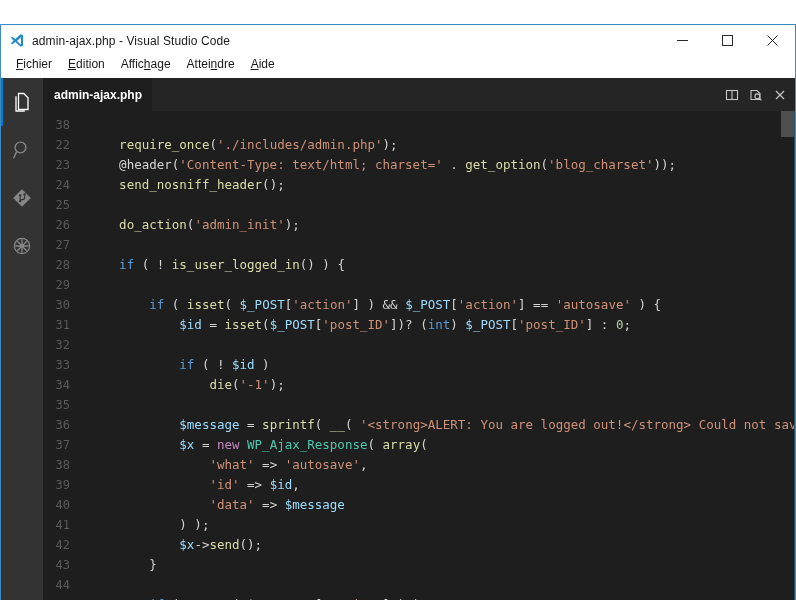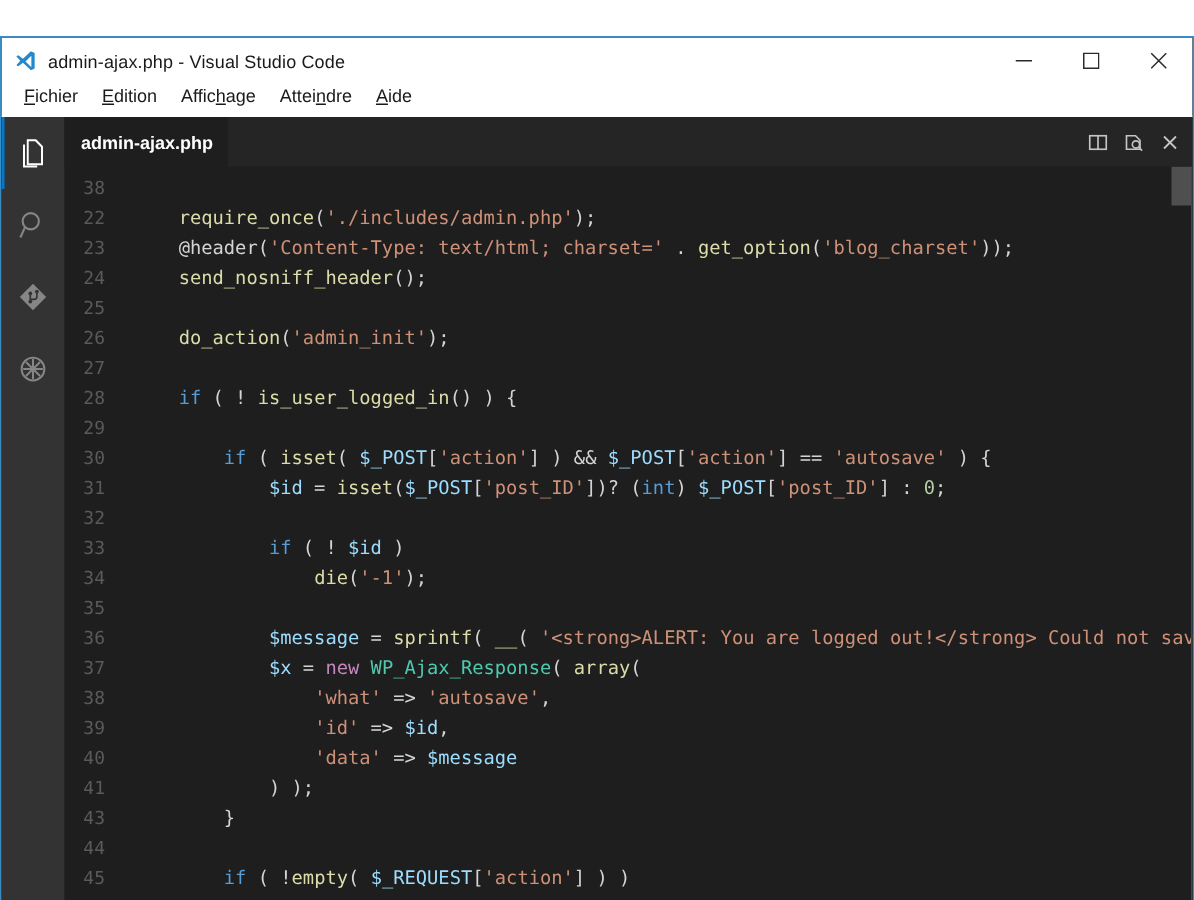--- a/index.html
+++ b/index.html
@@ -68,21 +68,21 @@
     padding: 1px 8px 2px 8px;
     white-space: nowrap;
   }
   .menu-item .mn { text-decoration: underline; }
 
   
   .bodyrow {
     flex: 1 1 auto;
     display: flex;
     min-height: 0;
-    background: #404040;
+    background: #5eead4;
   }
 
   
   .activitybar {
     width: 42px;
     background: #333333;
     flex: 0 0 auto;
     display: flex;
     flex-direction: column;
     align-items: stretch;
@@ -403,20 +403,21 @@
             <div class="codeline"><div class="gutter">32</div><div class="codetext"></div></div>
             <div class="codeline"><div class="gutter">33</div><div class="codetext"><span class="t-pl">            </span><span class="t-kw">if</span><span class="t-pl"> ( ! </span><span class="t-var">$id</span><span class="t-pl"> )</span></div></div>
             <div class="codeline"><div class="gutter">34</div><div class="codetext"><span class="t-pl">                </span><span class="t-fn">die</span><span class="t-pl">(</span><span class="t-str">'-1'</span><span class="t-pl">);</span></div></div>
             <div class="codeline"><div class="gutter">35</div><div class="codetext"></div></div>
             <div class="codeline"><div class="gutter">36</div><div class="codetext"><span class="t-pl">            </span><span class="t-var">$message</span><span class="t-pl"> = </span><span class="t-fn">sprintf</span><span class="t-pl">( </span><span class="t-fn">__</span><span class="t-pl">( </span><span class="t-str">'&lt;strong&gt;ALERT: You are logged out!&lt;/strong&gt; Could not save draft. &lt;a href="%s" targ</span></div></div>
             <div class="codeline"><div class="gutter">37</div><div class="codetext"><span class="t-pl">            </span><span class="t-var">$x</span><span class="t-pl"> = </span><span class="t-ctl">new</span><span class="t-pl"> </span><span class="t-cls">WP_Ajax_Response</span><span class="t-pl">( </span><span class="t-fn">array</span><span class="t-pl">(</span></div></div>
             <div class="codeline"><div class="gutter">38</div><div class="codetext"><span class="t-pl">                </span><span class="t-str">'what'</span><span class="t-pl"> =&gt; </span><span class="t-str">'autosave'</span><span class="t-pl">,</span></div></div>
             <div class="codeline"><div class="gutter">39</div><div class="codetext"><span class="t-pl">                </span><span class="t-str">'id'</span><span class="t-pl"> =&gt; </span><span class="t-var">$id</span><span class="t-pl">,</span></div></div>
             <div class="codeline"><div class="gutter">40</div><div class="codetext"><span class="t-pl">                </span><span class="t-str">'data'</span><span class="t-pl"> =&gt; </span><span class="t-var">$message</span></div></div>
             <div class="codeline"><div class="gutter">41</div><div class="codetext"><span class="t-pl">            ) );</span></div></div>
+            <div class="codeline"><div class="gutter">42</div><div class="codetext"><span class="t-pl">            </span><span class="t-var">$x</span><span class="t-pl">-&gt;</span><span class="t-fn">send</span><span class="t-pl">();</span></div></div>
             <div class="codeline"><div class="gutter">43</div><div class="codetext"><span class="t-pl">        }</span></div></div>
             <div class="codeline"><div class="gutter">44</div><div class="codetext"></div></div>
             <div class="codeline"><div class="gutter">45</div><div class="codetext"><span class="t-pl">        </span><span class="t-kw">if</span><span class="t-pl"> ( !</span><span class="t-fn">empty</span><span class="t-pl">( </span><span class="t-var">$_REQUEST</span><span class="t-pl">[</span><span class="t-str">'action'</span><span class="t-pl">] ) )</span></div></div>
           </div>
         <div class="vscrollbar">
           <div class="vscroll-thumb"></div>
         </div>
         <div class="editor-right-border"></div>
       </div>
     </div>

